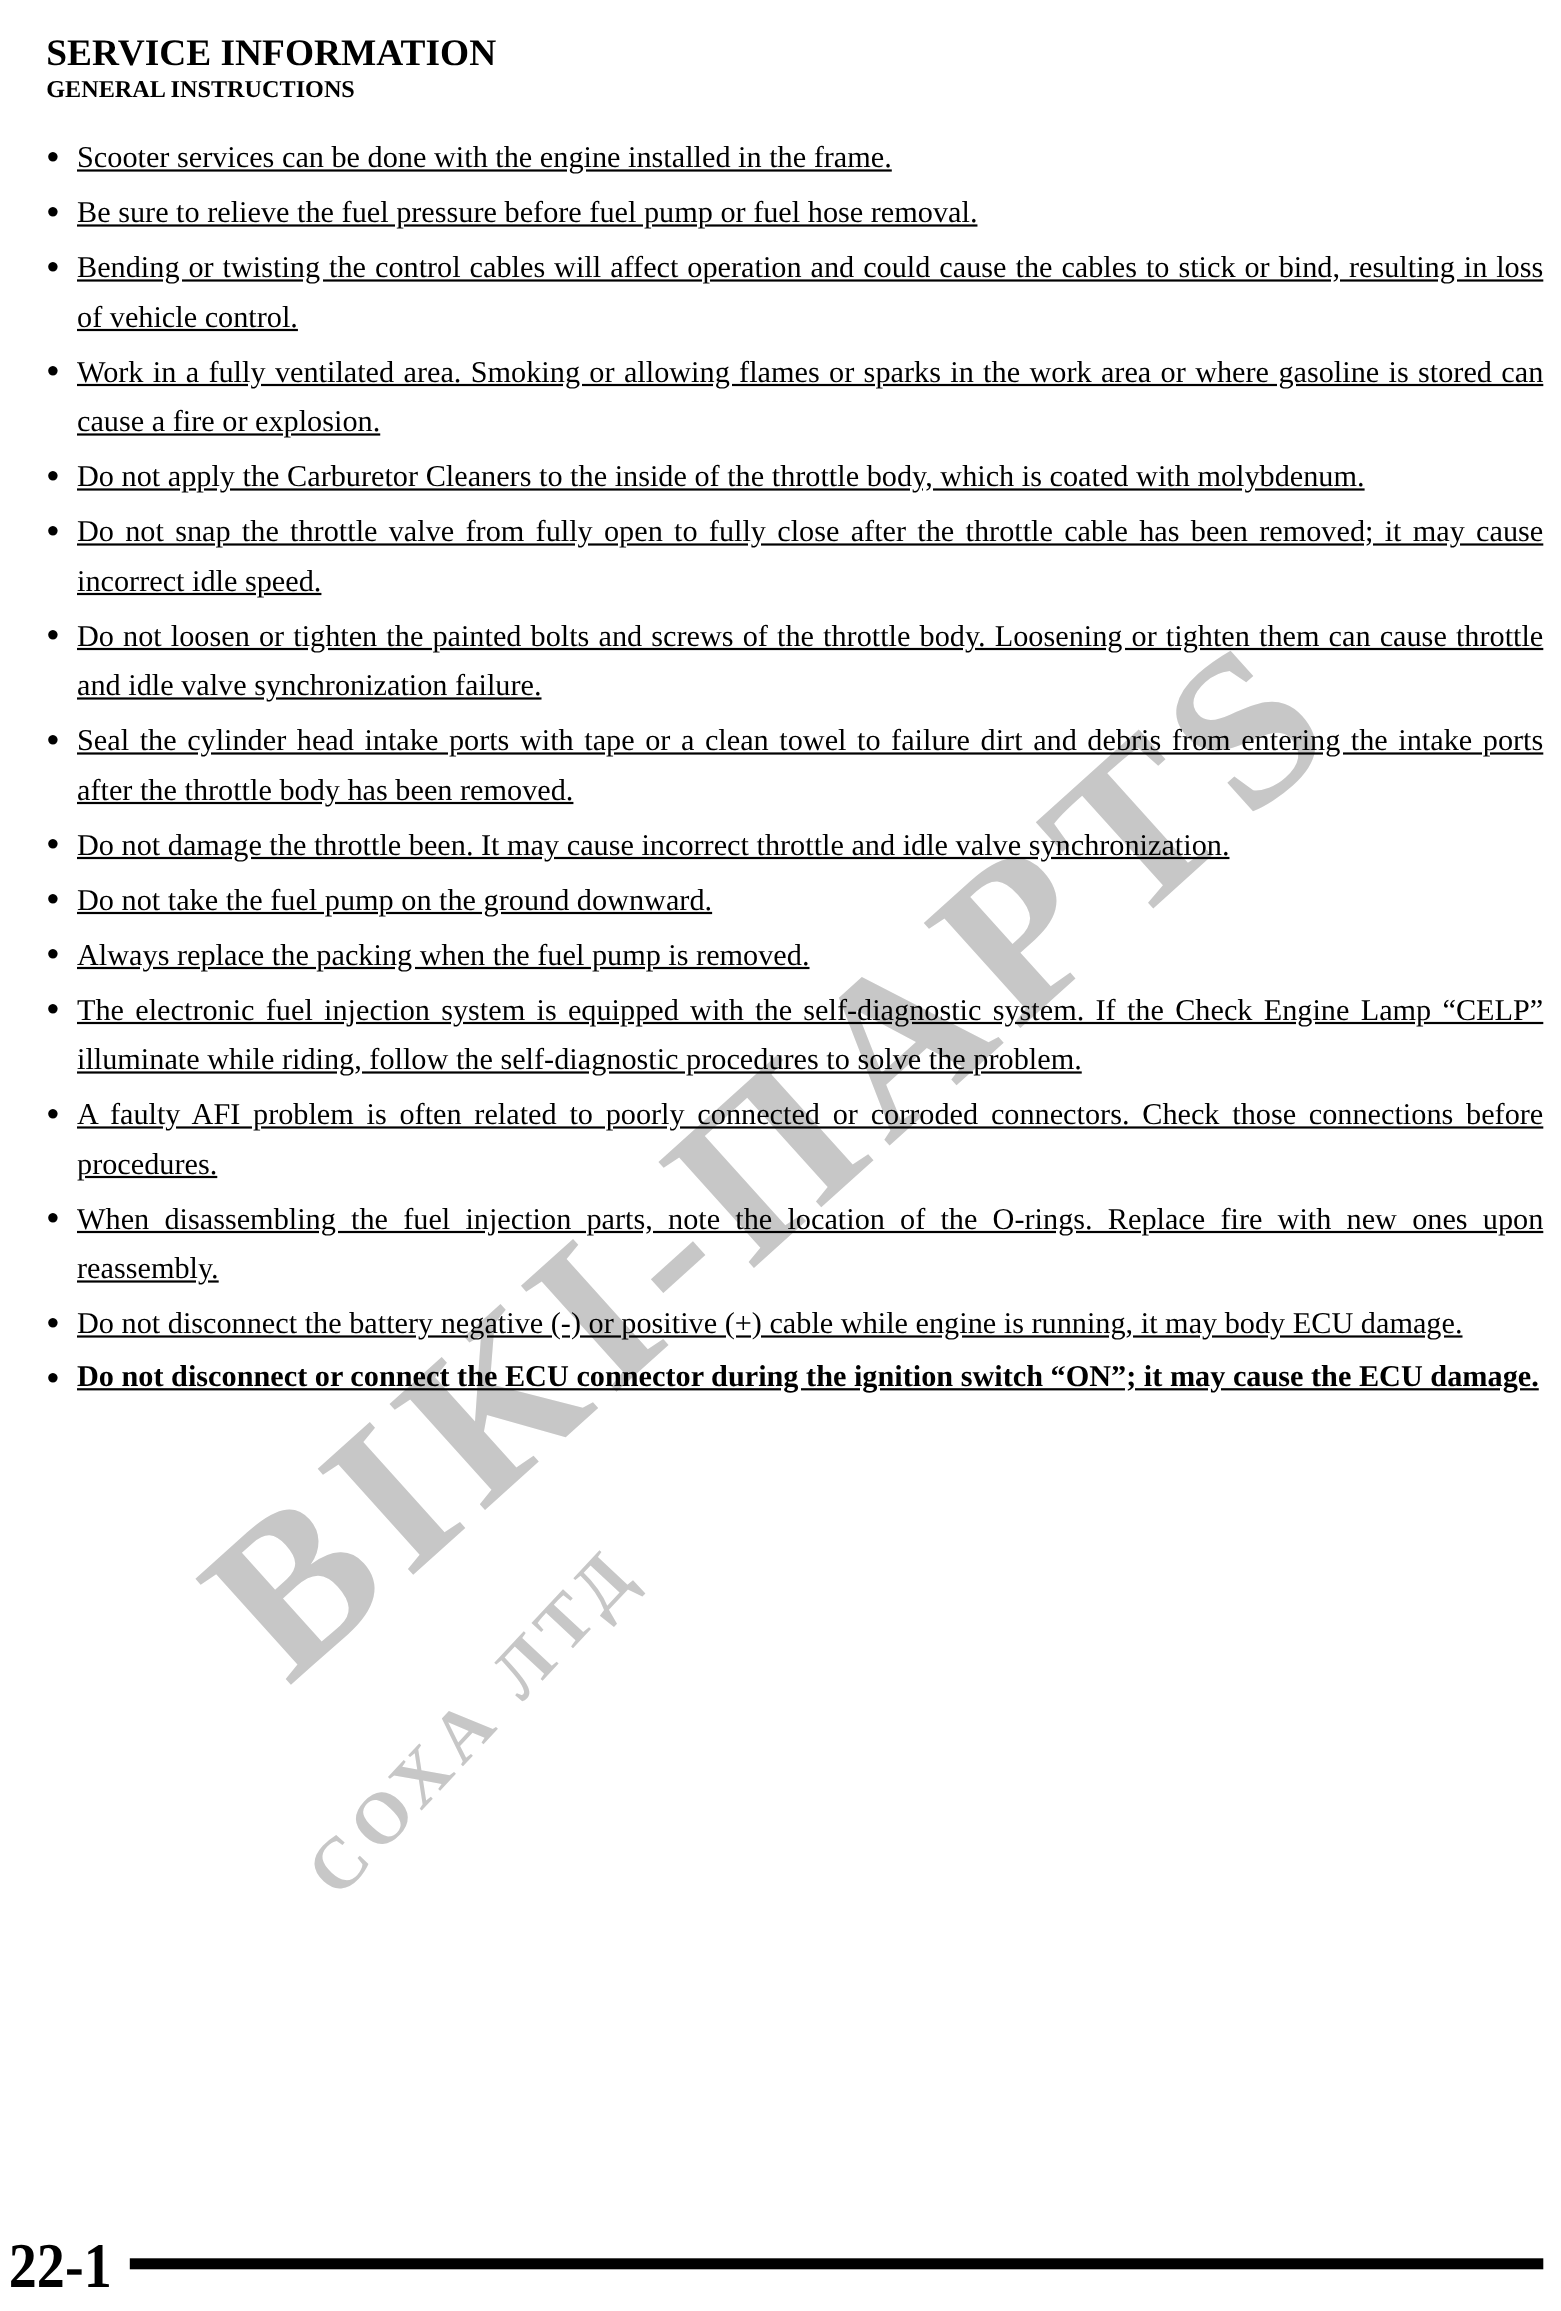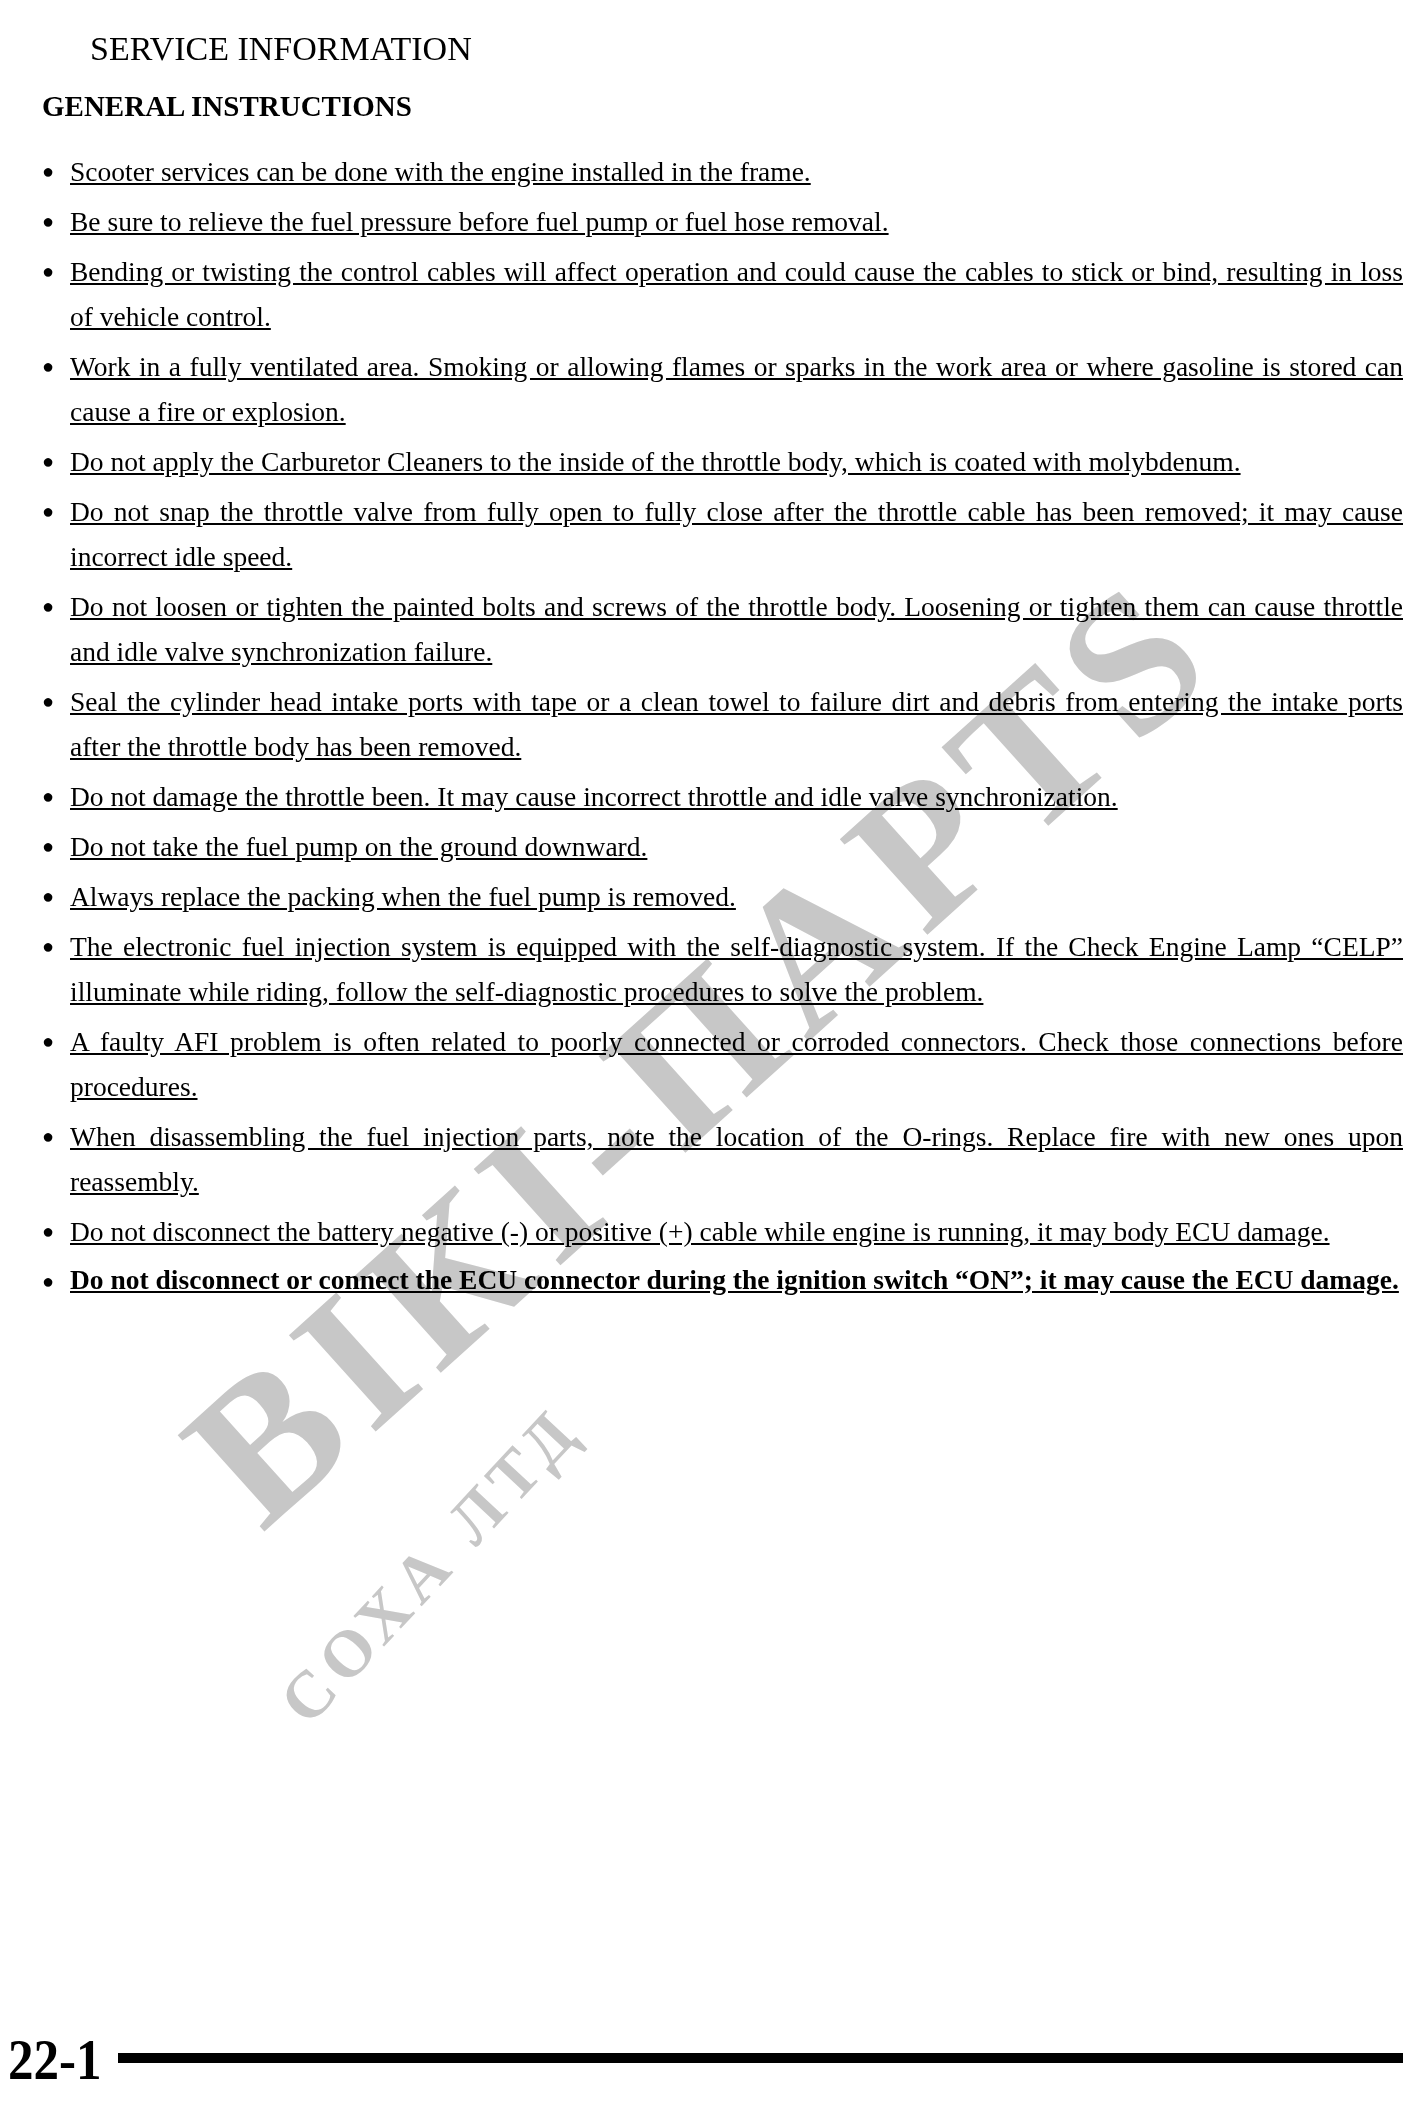--- a/index.html
+++ b/index.html
@@ -54,22 +54,22 @@
   .model-name { font-weight: bold; font-size: 30px; margin-top: -4px; padding-right: 4px; }
   .header-rule {
     position: absolute; left: 0; right: 0; top: 99px; height: 8px;
     background: linear-gradient(to right,
       #000 0%, #000 16%, #454545 16%, #454545 33%,
       #000 33%, #000 51%, #5a5a5a 51%, #5a5a5a 69%,
       #000 69%, #000 87%, #383838 87%, #383838 100%);
   }
   
   .content { padding: 30px 16px 0 42px; }
-  .section-title { font-weight: normal; font-size: 34px; margin-left: 48px; }
-  .subsection-title { font-weight: bold; font-size: 29px; margin-top: 22px; }
+  .section-title { font-weight: bold; font-size: 34px; }
+  .subsection-title { font-weight: bold; font-size: 22px; }
   .list { list-style: none; margin-top: 26px; }
   .item { display: flex; margin-bottom: 5px; }
   .bullet {
     width: 28px; flex: 0 0 28px;
     font-size: 20px; line-height: 45px;
   }
   .txt {
     flex: 1;
     font-size: 27.5px; line-height: 45px;
     text-align: justify;

